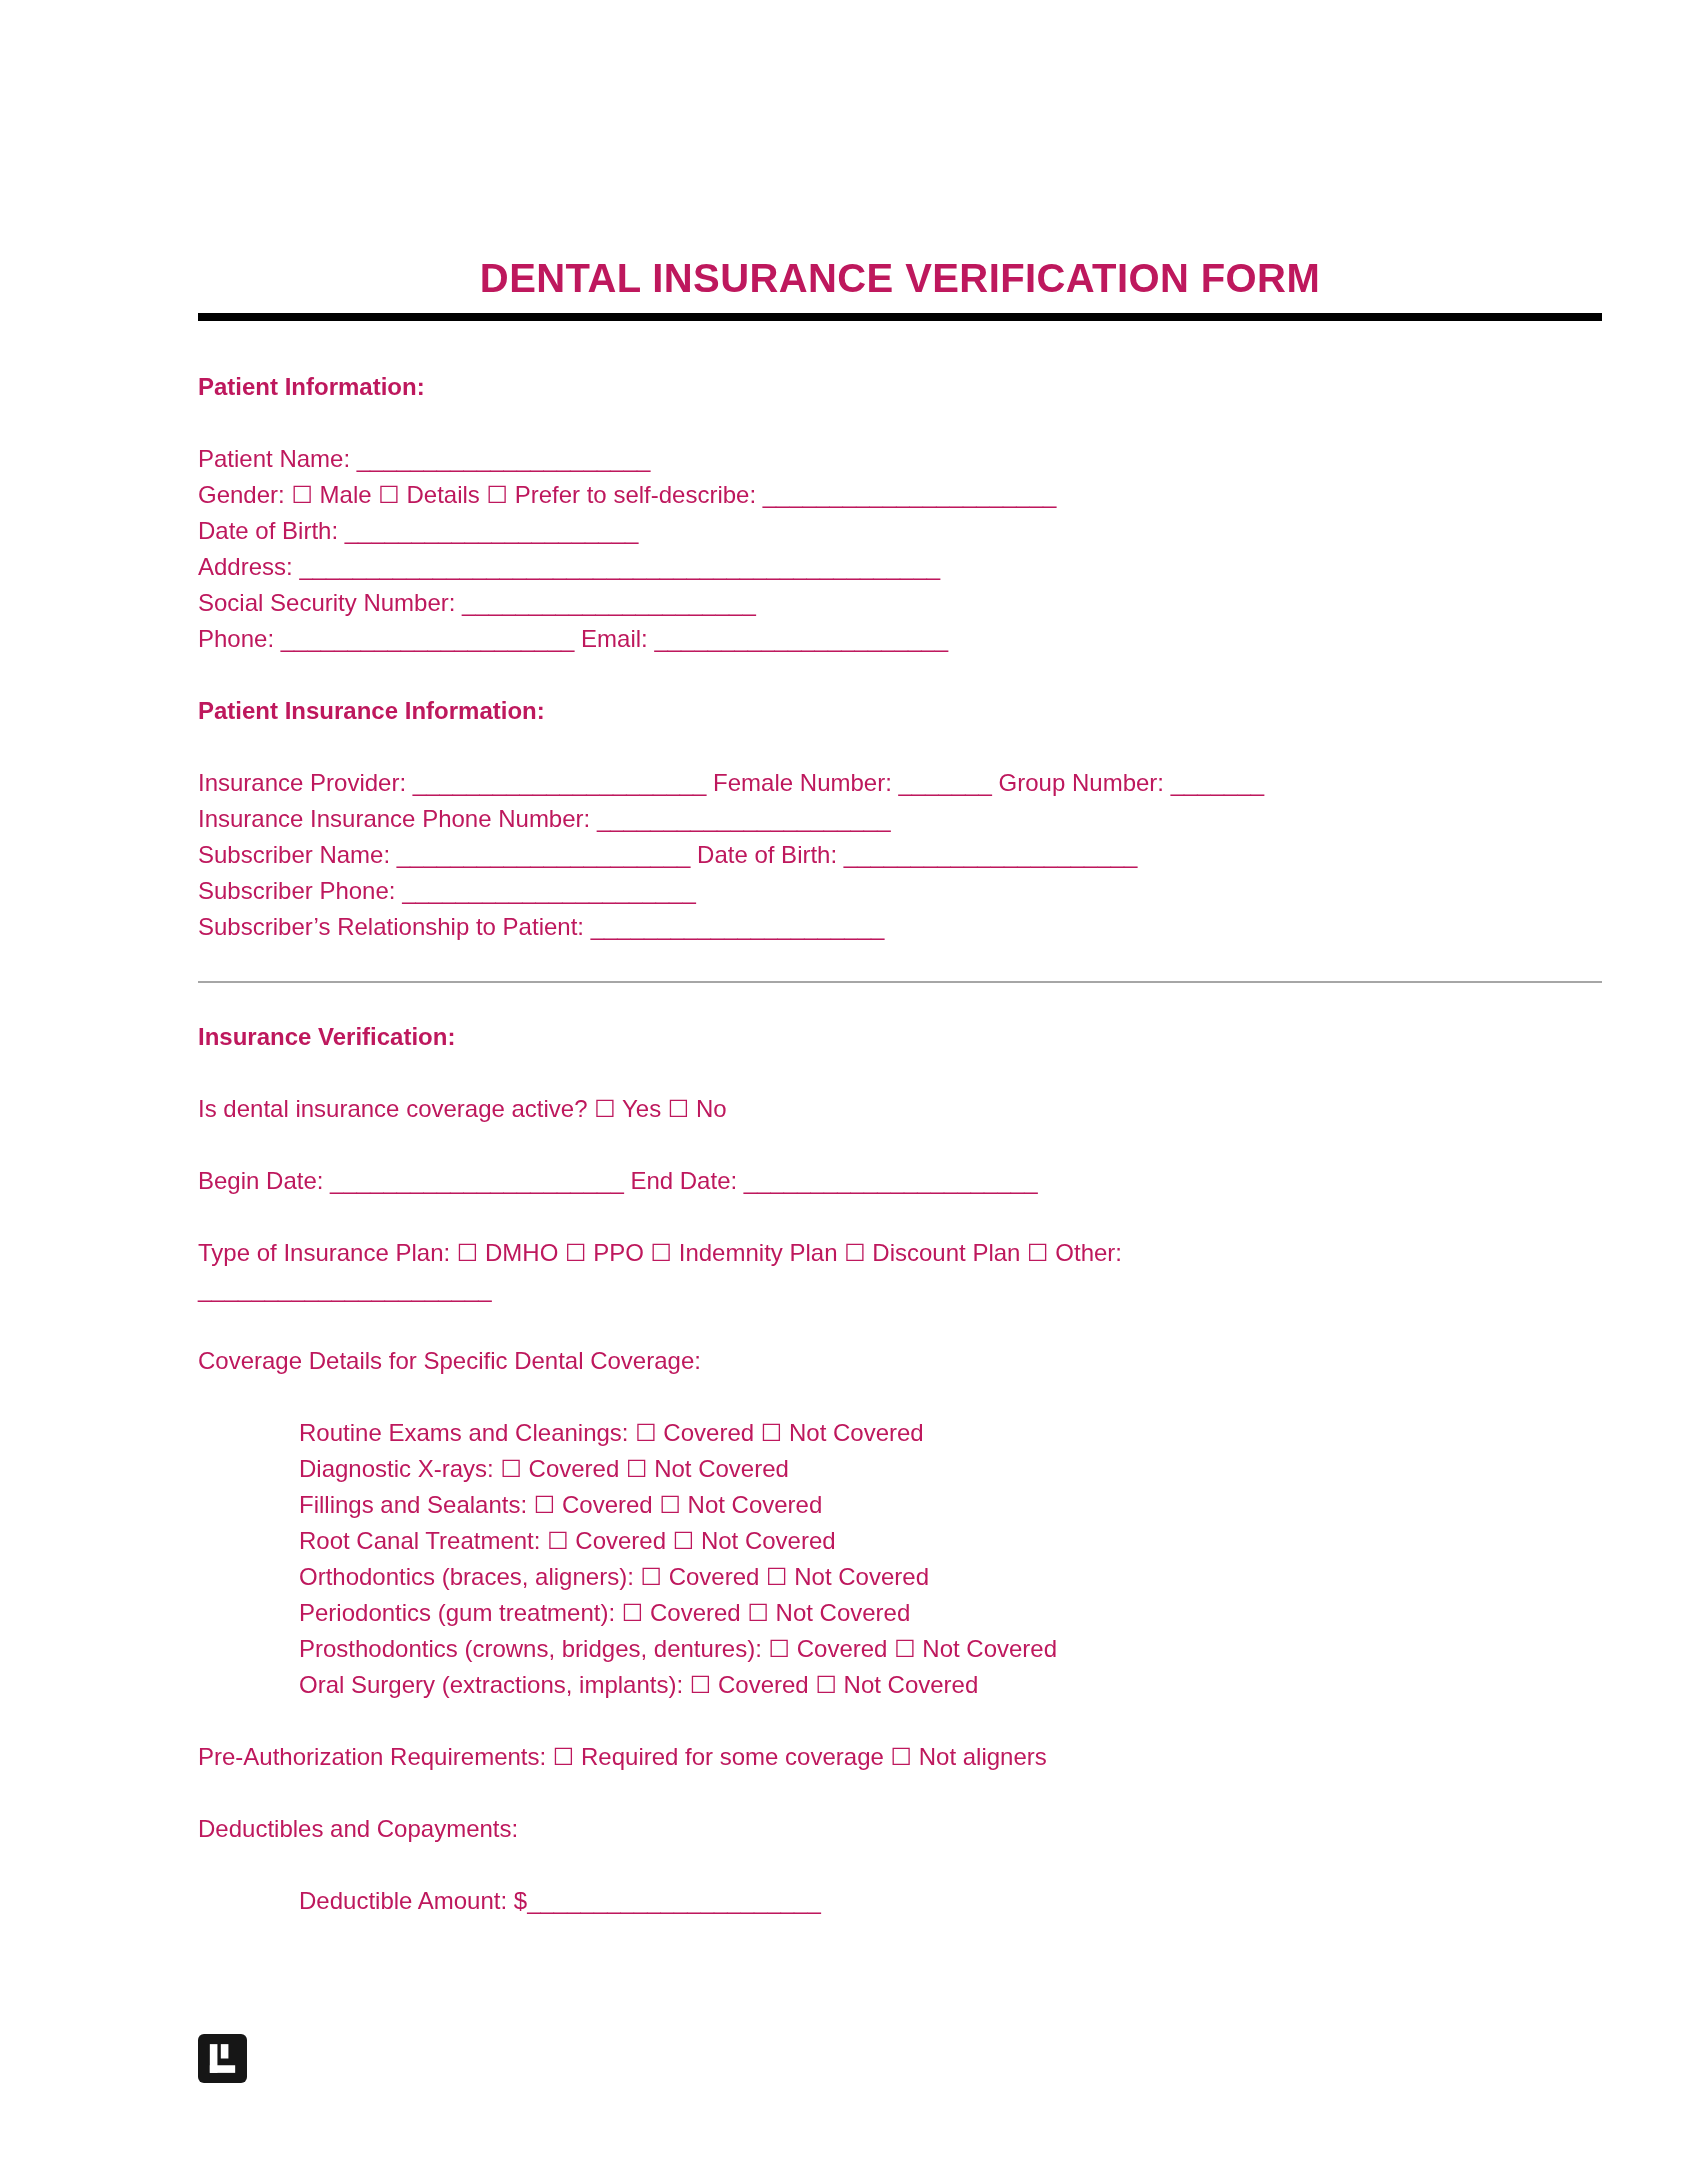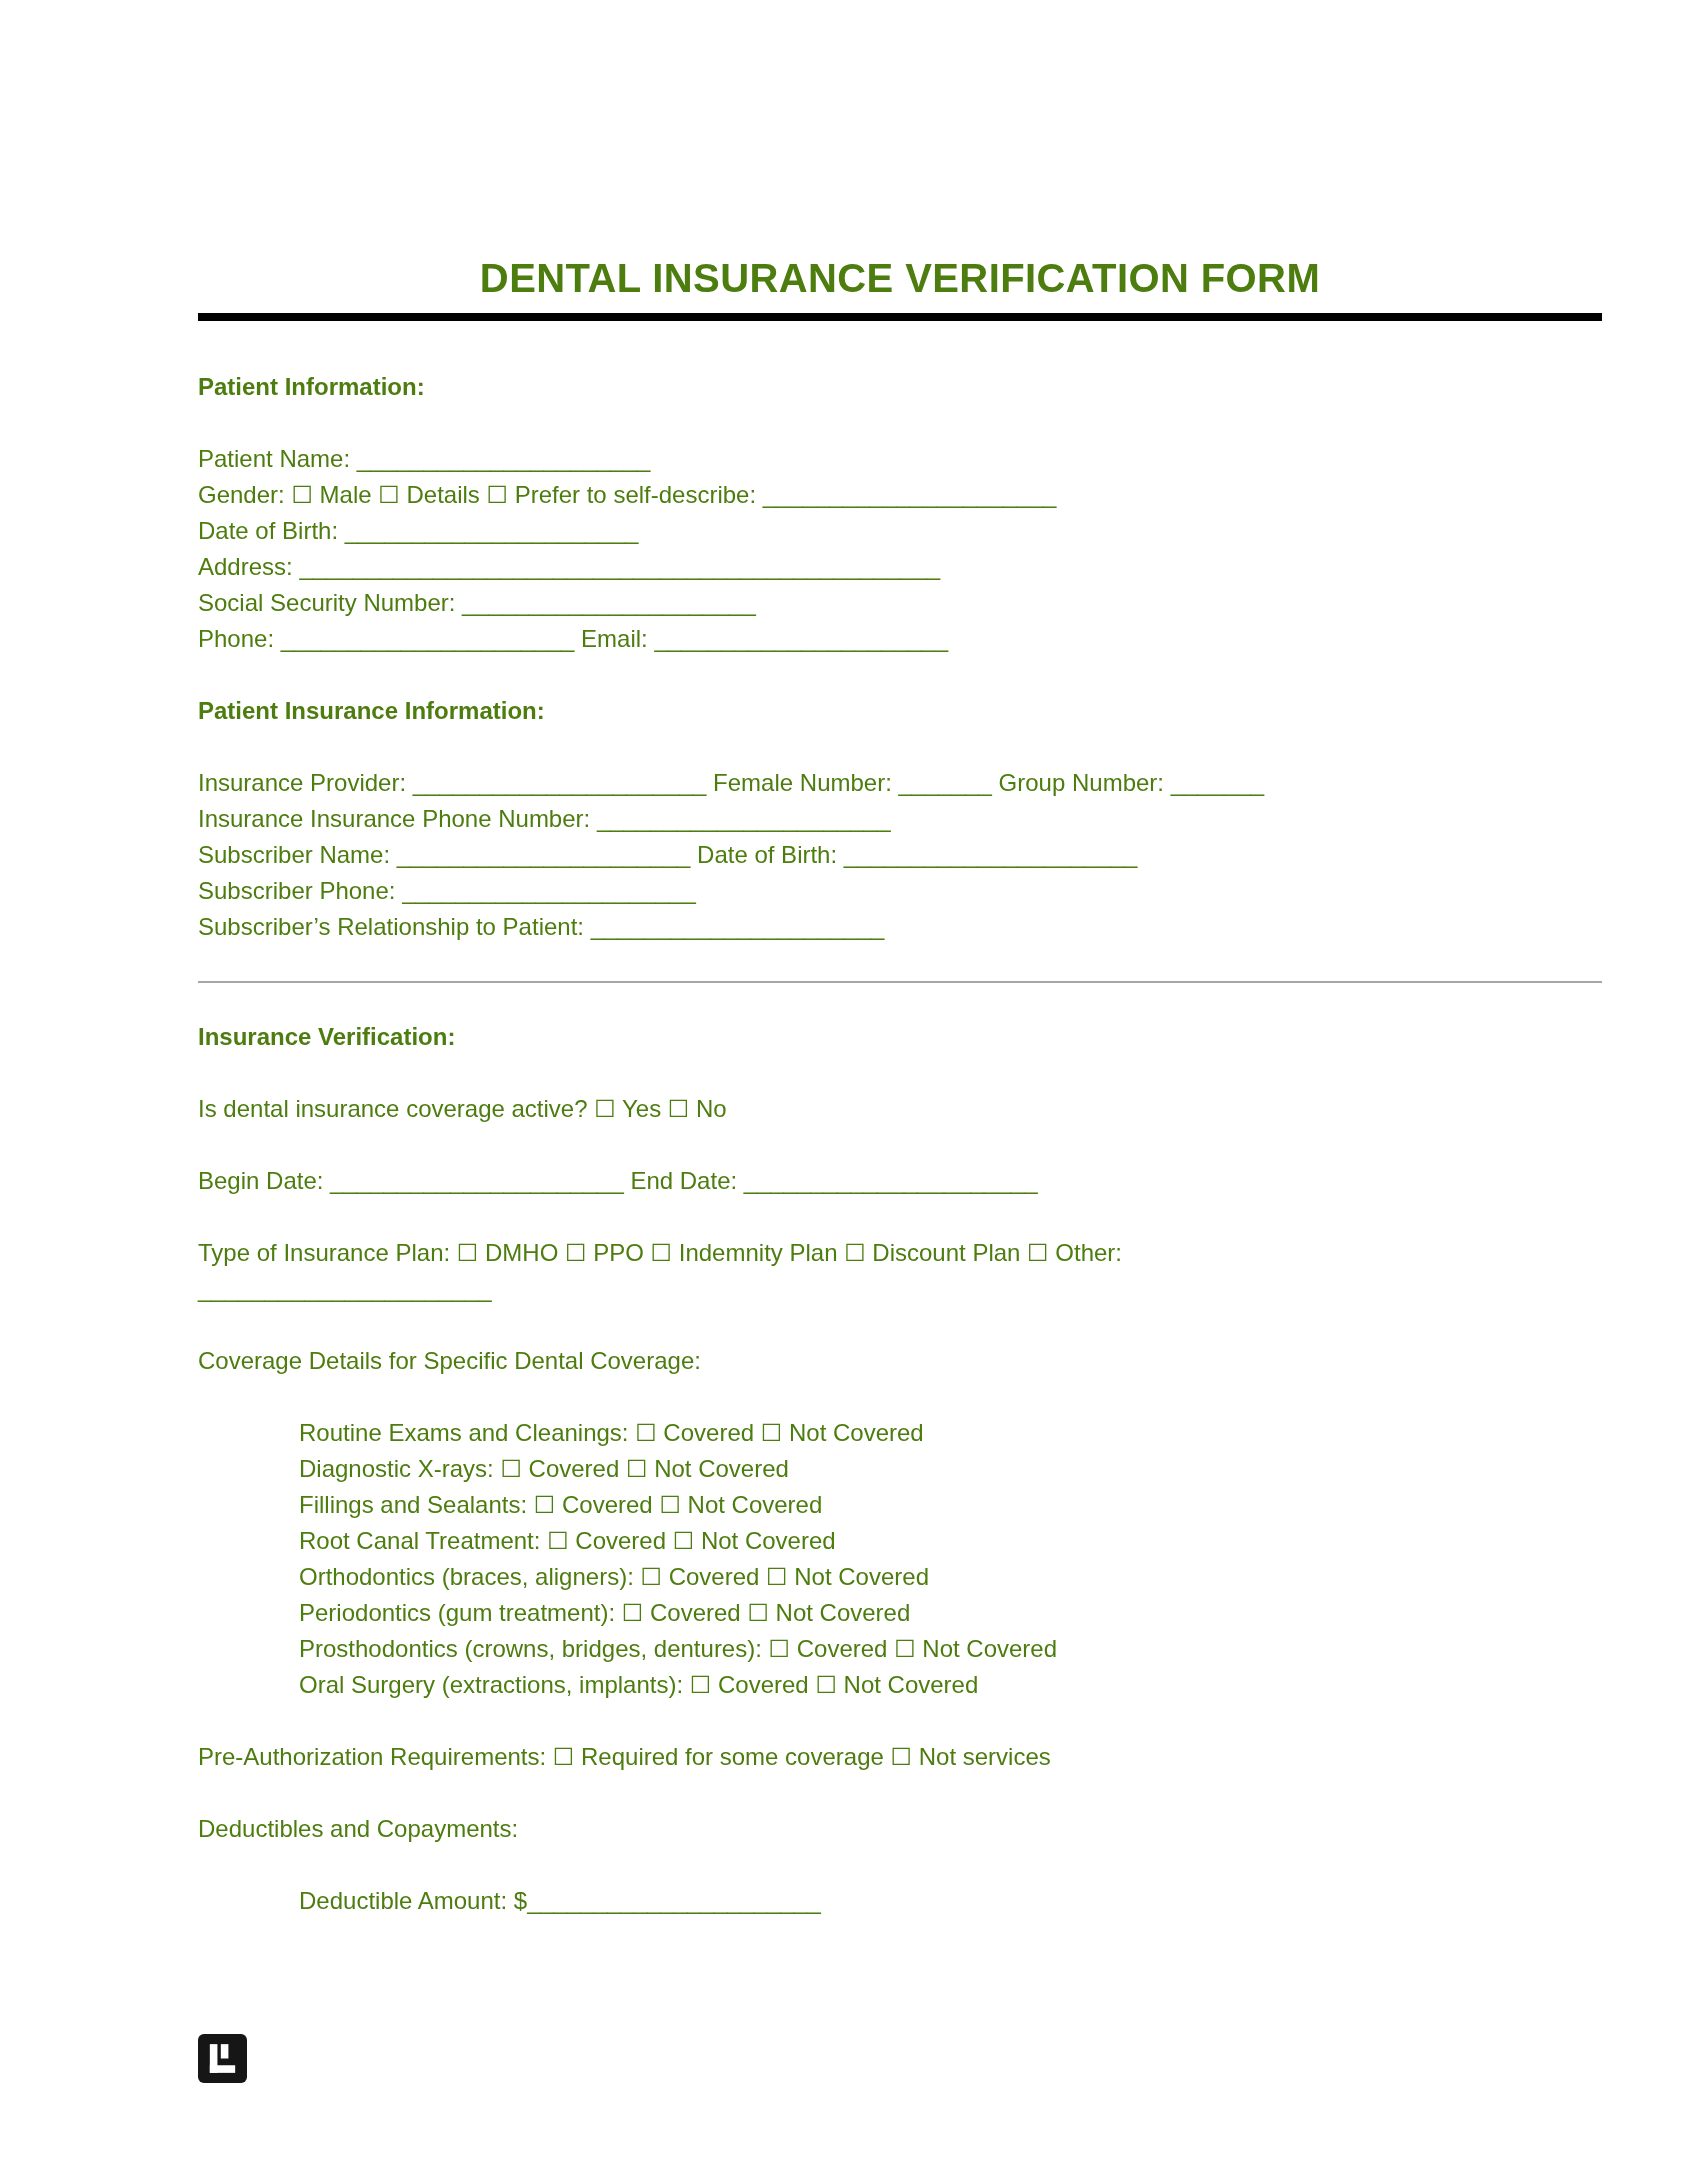--- a/index.html
+++ b/index.html
@@ -6,21 +6,21 @@
   .page {
     position: relative;
     width: 1685px;
     height: 2181px;
     background: #ffffff;
     box-sizing: border-box;
     padding: 254px 83px 0 198px;
     font-family: "Liberation Sans", "DejaVu Sans", sans-serif;
     font-size: 24px;
     line-height: 36px;
-    color: #4d7c0f;
+    color: #be185d;
     overflow: hidden;
   }
   header { margin-bottom: 48px; }
   h1 {
     margin: 0;
     font-size: 40px;
     line-height: 48px;
     font-weight: 700;
     text-align: center;
     letter-spacing: 0.4px;
@@ -81,21 +81,21 @@
       <div class="gap"></div>
       <div class="line indent"><span class="seg seg-label">Routine Exams and Cleanings: </span><span class="seg seg-checkbox">☐</span><span class="seg seg-label"> Covered </span><span class="seg seg-checkbox">☐</span><span class="seg seg-label"> Not Covered</span></div>
       <div class="line indent"><span class="seg seg-label">Diagnostic X-rays: </span><span class="seg seg-checkbox">☐</span><span class="seg seg-label"> Covered </span><span class="seg seg-checkbox">☐</span><span class="seg seg-label"> Not Covered</span></div>
       <div class="line indent"><span class="seg seg-label">Fillings and Sealants: </span><span class="seg seg-checkbox">☐</span><span class="seg seg-label"> Covered </span><span class="seg seg-checkbox">☐</span><span class="seg seg-label"> Not Covered</span></div>
       <div class="line indent"><span class="seg seg-label">Root Canal Treatment: </span><span class="seg seg-checkbox">☐</span><span class="seg seg-label"> Covered </span><span class="seg seg-checkbox">☐</span><span class="seg seg-label"> Not Covered</span></div>
       <div class="line indent"><span class="seg seg-label">Orthodontics (braces, aligners): </span><span class="seg seg-checkbox">☐</span><span class="seg seg-label"> Covered </span><span class="seg seg-checkbox">☐</span><span class="seg seg-label"> Not Covered</span></div>
       <div class="line indent"><span class="seg seg-label">Periodontics (gum treatment): </span><span class="seg seg-checkbox">☐</span><span class="seg seg-label"> Covered </span><span class="seg seg-checkbox">☐</span><span class="seg seg-label"> Not Covered</span></div>
       <div class="line indent"><span class="seg seg-label">Prosthodontics (crowns, bridges, dentures): </span><span class="seg seg-checkbox">☐</span><span class="seg seg-label"> Covered </span><span class="seg seg-checkbox">☐</span><span class="seg seg-label"> Not Covered</span></div>
       <div class="line indent"><span class="seg seg-label">Oral Surgery (extractions, implants): </span><span class="seg seg-checkbox">☐</span><span class="seg seg-label"> Covered </span><span class="seg seg-checkbox">☐</span><span class="seg seg-label"> Not Covered</span></div>
       <div class="gap"></div>
-      <div class="line"><span class="seg seg-label">Pre-Authorization Requirements: </span><span class="seg seg-checkbox">☐</span><span class="seg seg-label"> Required for some coverage </span><span class="seg seg-checkbox">☐</span><span class="seg seg-label"> Not services</span></div>
+      <div class="line"><span class="seg seg-label">Pre-Authorization Requirements: </span><span class="seg seg-checkbox">☐</span><span class="seg seg-label"> Required for some coverage </span><span class="seg seg-checkbox">☐</span><span class="seg seg-label"> Not aligners</span></div>
       <div class="gap"></div>
       <div class="line"><span class="seg seg-label">Deductibles and Copayments:</span></div>
       <div class="gap"></div>
       <div class="line indent"><span class="seg seg-label">Deductible Amount: $</span><span class="seg seg-blank">______________________</span></div>
     </main>
 
   <div class="logo">
     <svg width="49" height="49" viewBox="0 0 58 58">
       <rect x="0" y="0" width="58" height="58" rx="7" fill="#161616"></rect>
       <rect x="14" y="12" width="9" height="34" fill="#ffffff"></rect>

